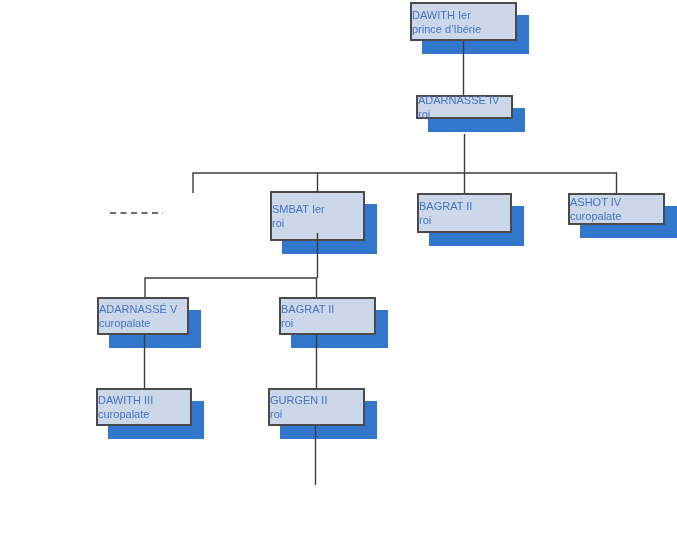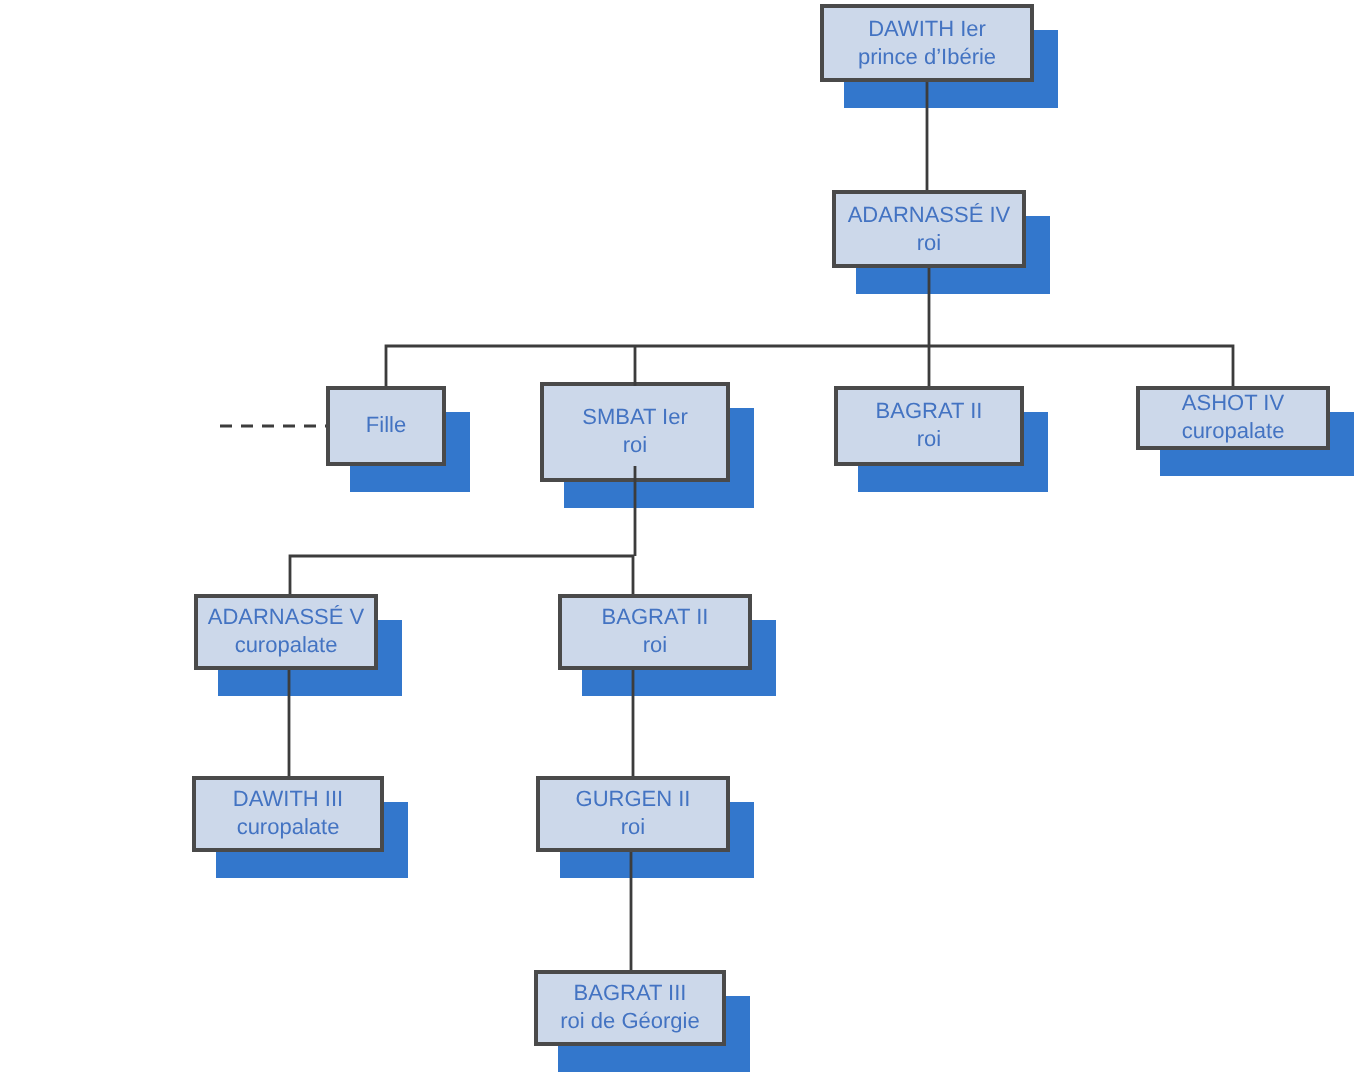--- a/index.html
+++ b/index.html
@@ -6,21 +6,21 @@
   .canvas{
     position:relative;width:677px;height:538px;overflow:hidden;
     background:var(--background,#ffffff);
     font-family:"Liberation Sans",sans-serif;
   }
   .node{
     position:absolute;box-sizing:border-box;z-index:2;
     background:var(--node-fill,#ccd8ea);
     border:2px solid var(--node-border,#4a4a4a);
     box-shadow:12px 13px 0 0 var(--node-shadow,#3377cc);
-    display:flex;flex-direction:column;align-items:center;justify-content:center;
+    display:flex;flex-direction:column;align-items:flex-start;justify-content:center;
     text-align:center;color:var(--node-text,#4373c2);
     font-size:11px;line-height:14px;
   }
   .node .title,.node .subtitle{display:block;white-space:nowrap;}
   svg.wires{position:absolute;left:0;top:0;z-index:3;pointer-events:none;}
   .wire{fill:none;stroke:var(--connector,#3c3c3c);stroke-width:1.4;}
   .wire.dashed{stroke-dasharray:6 4.5;}
 </style>
 </head>
 <body>
@@ -39,30 +39,26 @@
     <path class="wire" d="M144.5 335 V388"></path>
     <path class="wire" d="M316.5 335 V388"></path>
     <path class="wire" d="M315.5 426 V485"></path>
   </svg>
 
   <div class="node" style="left:410px;top:2px;width:107px;height:39px">
     <span class="title">DAWITH Ier</span>
     <span class="subtitle">prince d’Ibérie</span>
   </div>
 
-  <div class="node" style="left:416px;top:95px;width:97px;height:39px">
+  <div class="node" style="left:416px;top:95px;width:97px;height:24px">
     <span class="title">ADARNASSÉ IV</span>
     <span class="subtitle">roi</span>
   </div>
 
 
-  <div class="node" style="left:163px;top:193px;width:60px;height:40px">
-    <span class="title">Fille</span>
-    <span class="subtitle"></span>
-  </div>
 
   <div class="node" style="left:270px;top:191px;width:95px;height:50px">
     <span class="title">SMBAT Ier</span>
     <span class="subtitle">roi</span>
   </div>
 
   <div class="node" style="left:417px;top:193px;width:95px;height:40px">
     <span class="title">BAGRAT II</span>
     <span class="subtitle">roi</span>
   </div>
@@ -85,18 +81,14 @@
   <div class="node" style="left:96px;top:388px;width:96px;height:38px">
     <span class="title">DAWITH III</span>
     <span class="subtitle">curopalate</span>
   </div>
 
   <div class="node" style="left:268px;top:388px;width:97px;height:38px">
     <span class="title">GURGEN II</span>
     <span class="subtitle">roi</span>
   </div>
 
-  <div class="node" style="left:267px;top:485px;width:96px;height:38px">
-    <span class="title">BAGRAT III</span>
-    <span class="subtitle">roi de Géorgie</span>
-  </div>
 
 </div>
 
 </body></html>

